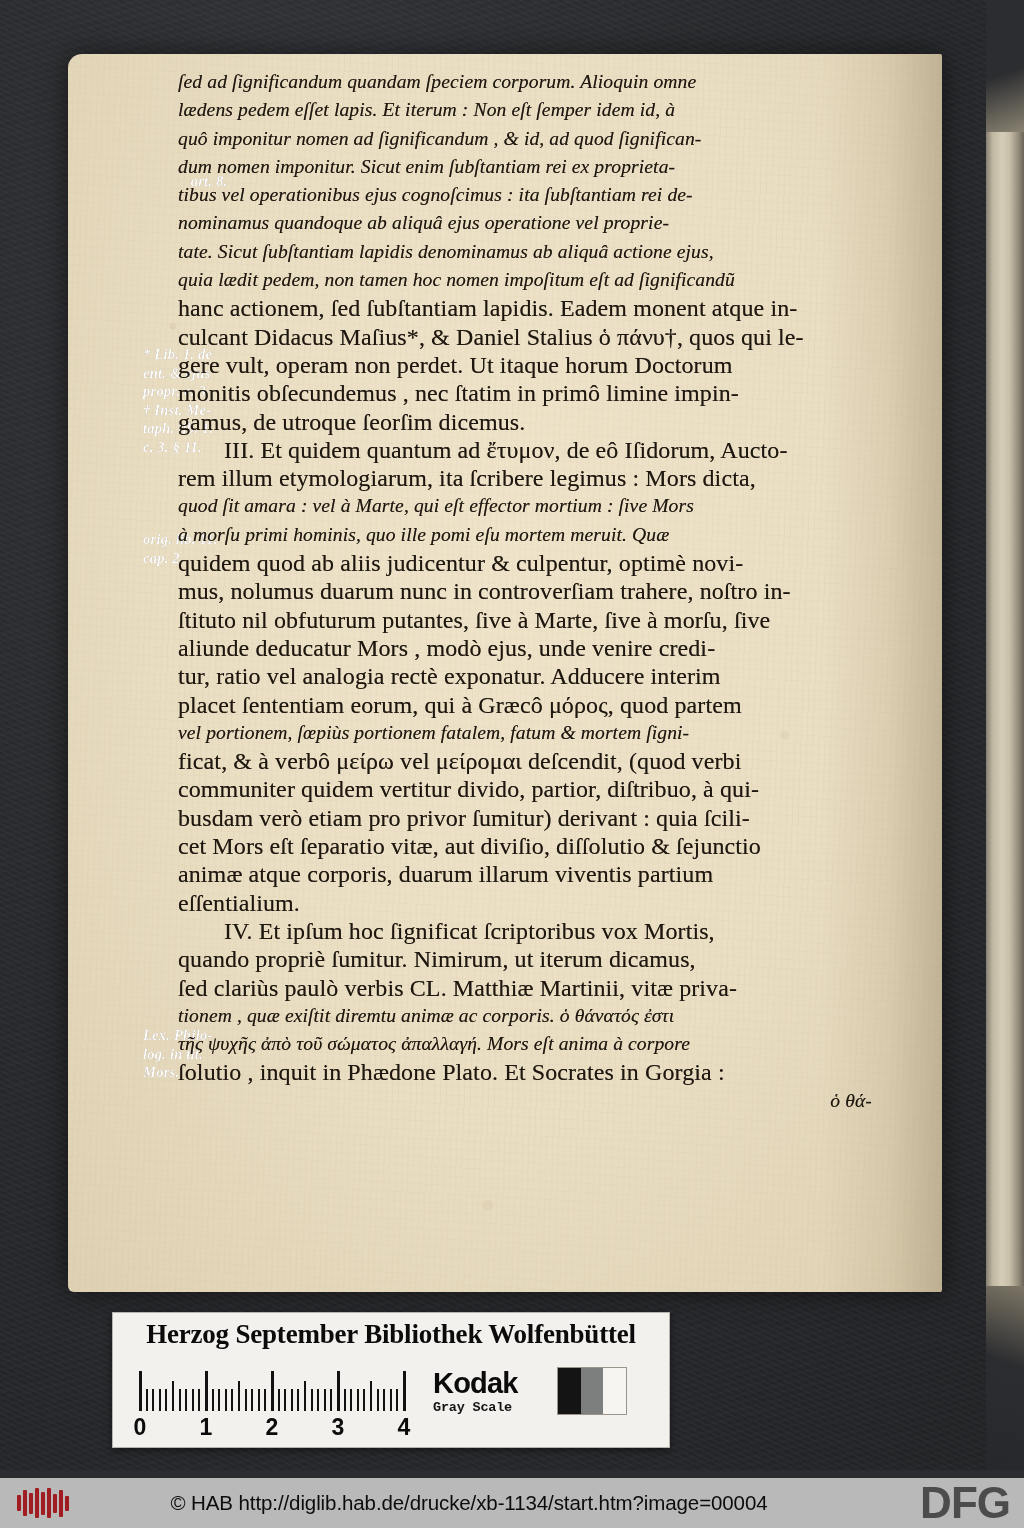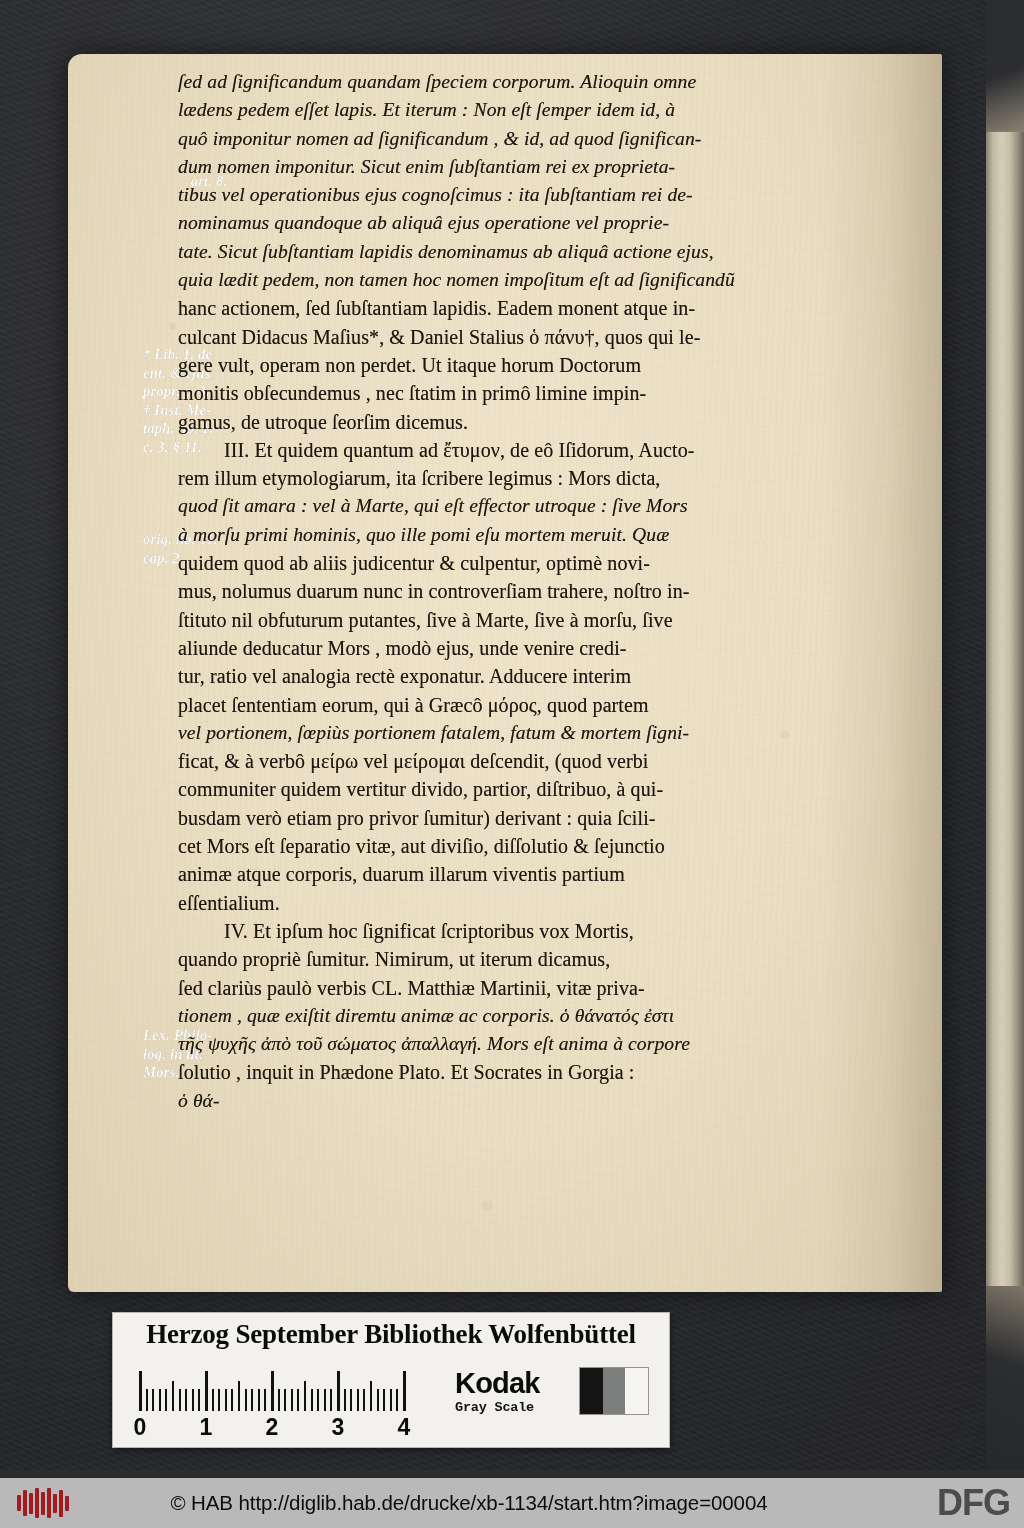--- a/index.html
+++ b/index.html
@@ -91,30 +91,30 @@
   }
 
   
   .typeblock {
     position: absolute;
     left: 178px; top: 68px;
     width: 694px;
   }
   .tline {
     color: #1d1710;
-    font-size: 20px;
+    font-size: 24px;
     line-height: 28.3px;
     letter-spacing: .1px;
     white-space: nowrap;
     text-shadow: 0 0 .6px rgba(40,28,12,.55);
   }
   .tline.ital   { font-style: italic; font-size: 19.6px; }
   .tline.rom    { font-style: normal; }
   .tline.ind    { padding-left: 46px; }
-  .tline.rt     { text-align: left; }
+  .tline.rt     { text-align: right; }
 
   
   .margin-note {
     position: absolute;
     width: 118px;
     color: #ffffff;
     font-style: italic;
     font-weight: bold;
     font-size: 14.6px;
     line-height: 18.6px;
@@ -164,21 +164,21 @@
     position: absolute;
     bottom: -4px;
     font-family: "Liberation Sans", sans-serif;
     font-weight: bold;
     font-size: 23px;
     color: #0b0b0b;
     transform: translateX(-50%);
   }
   .kodak-wrap {
     position: absolute;
-    left: 342px; top: 56px;
+    left: 320px; top: 56px;
     width: 210px; height: 70px;
   }
   .kodak-word {
     font-family: "Liberation Sans", sans-serif;
     font-weight: bold;
     font-size: 29px;
     color: #0b0b0b;
     letter-spacing: -0.8px;
     line-height: 28px;
   }
@@ -231,21 +231,21 @@
     color: #0c0c0c;
     letter-spacing: -0.1px;
     padding-right: 40px;
   }
   .dfg-mark {
     width: 118px;
     padding-right: 14px;
     text-align: right;
     font-family: "Liberation Sans", sans-serif;
     font-weight: bold;
-    font-size: 36px;
+    font-size: 44px;
     color: #4c4c4c;
     letter-spacing: -1px;
   }
 </style>
 </head>
 <body>
 
 <div id="page">
 
   <div class="backdrop"></div>
@@ -287,21 +287,21 @@
       <div class="tline ital">nominamus  quandoque  ab  aliquâ ejus  operatione  vel  proprie-</div>
       <div class="tline ital">tate. Sicut ſubſtantiam lapidis denominamus ab aliquâ actione ejus,</div>
       <div class="tline ital">quia lædit pedem, non tamen hoc nomen impoſitum eſt ad ſignificandũ</div>
       <div class="tline rom">hanc actionem, ſed ſubſtantiam lapidis.  Eadem monent atque in-</div>
       <div class="tline rom">culcant Didacus Maſius*, &amp; Daniel Stalius ὁ πάνυ†, quos qui le-</div>
       <div class="tline rom">gere vult, operam non perdet.  Ut  itaque horum Doctorum</div>
       <div class="tline rom">monitis obſecundemus ,  nec ſtatim in primô limine impin-</div>
       <div class="tline rom">gamus, de utroque ſeorſim dicemus.</div>
       <div class="tline rom ind">III. Et quidem quantum ad ἔτυμον, de eô Iſidorum, Aucto-</div>
       <div class="tline rom">rem illum etymologiarum, ita ſcribere legimus : Mors dicta,</div>
-      <div class="tline ital">quod ſit amara : vel à Marte, qui eſt effector utroque : ſive Mors</div>
+      <div class="tline ital">quod ſit amara : vel à Marte, qui eſt effector mortium : ſive Mors</div>
       <div class="tline ital">à morſu primi hominis,  quo ille pomi eſu mortem meruit.   Quæ</div>
       <div class="tline rom">quidem quod ab aliis judicentur &amp;  culpentur, optimè novi-</div>
       <div class="tline rom">mus, nolumus duarum nunc in controverſiam trahere, noſtro in-</div>
       <div class="tline rom">ſtituto nil obfuturum putantes, ſive à Marte, ſive à morſu, ſive</div>
       <div class="tline rom">aliunde deducatur Mors ,  modò ejus,  unde  venire credi-</div>
       <div class="tline rom">tur, ratio vel  analogia rectè  exponatur.  Adducere interim</div>
       <div class="tline rom">placet ſententiam eorum,   qui à Græcô μόρος, quod partem</div>
       <div class="tline ital">vel portionem, ſœpiùs portionem fatalem, fatum &amp; mortem ſigni-</div>
       <div class="tline rom">ficat,  &amp; à verbô μείρω vel μείρομαι deſcendit, (quod verbi</div>
       <div class="tline rom">communiter quidem vertitur divido, partior, diſtribuo, à qui-</div>

